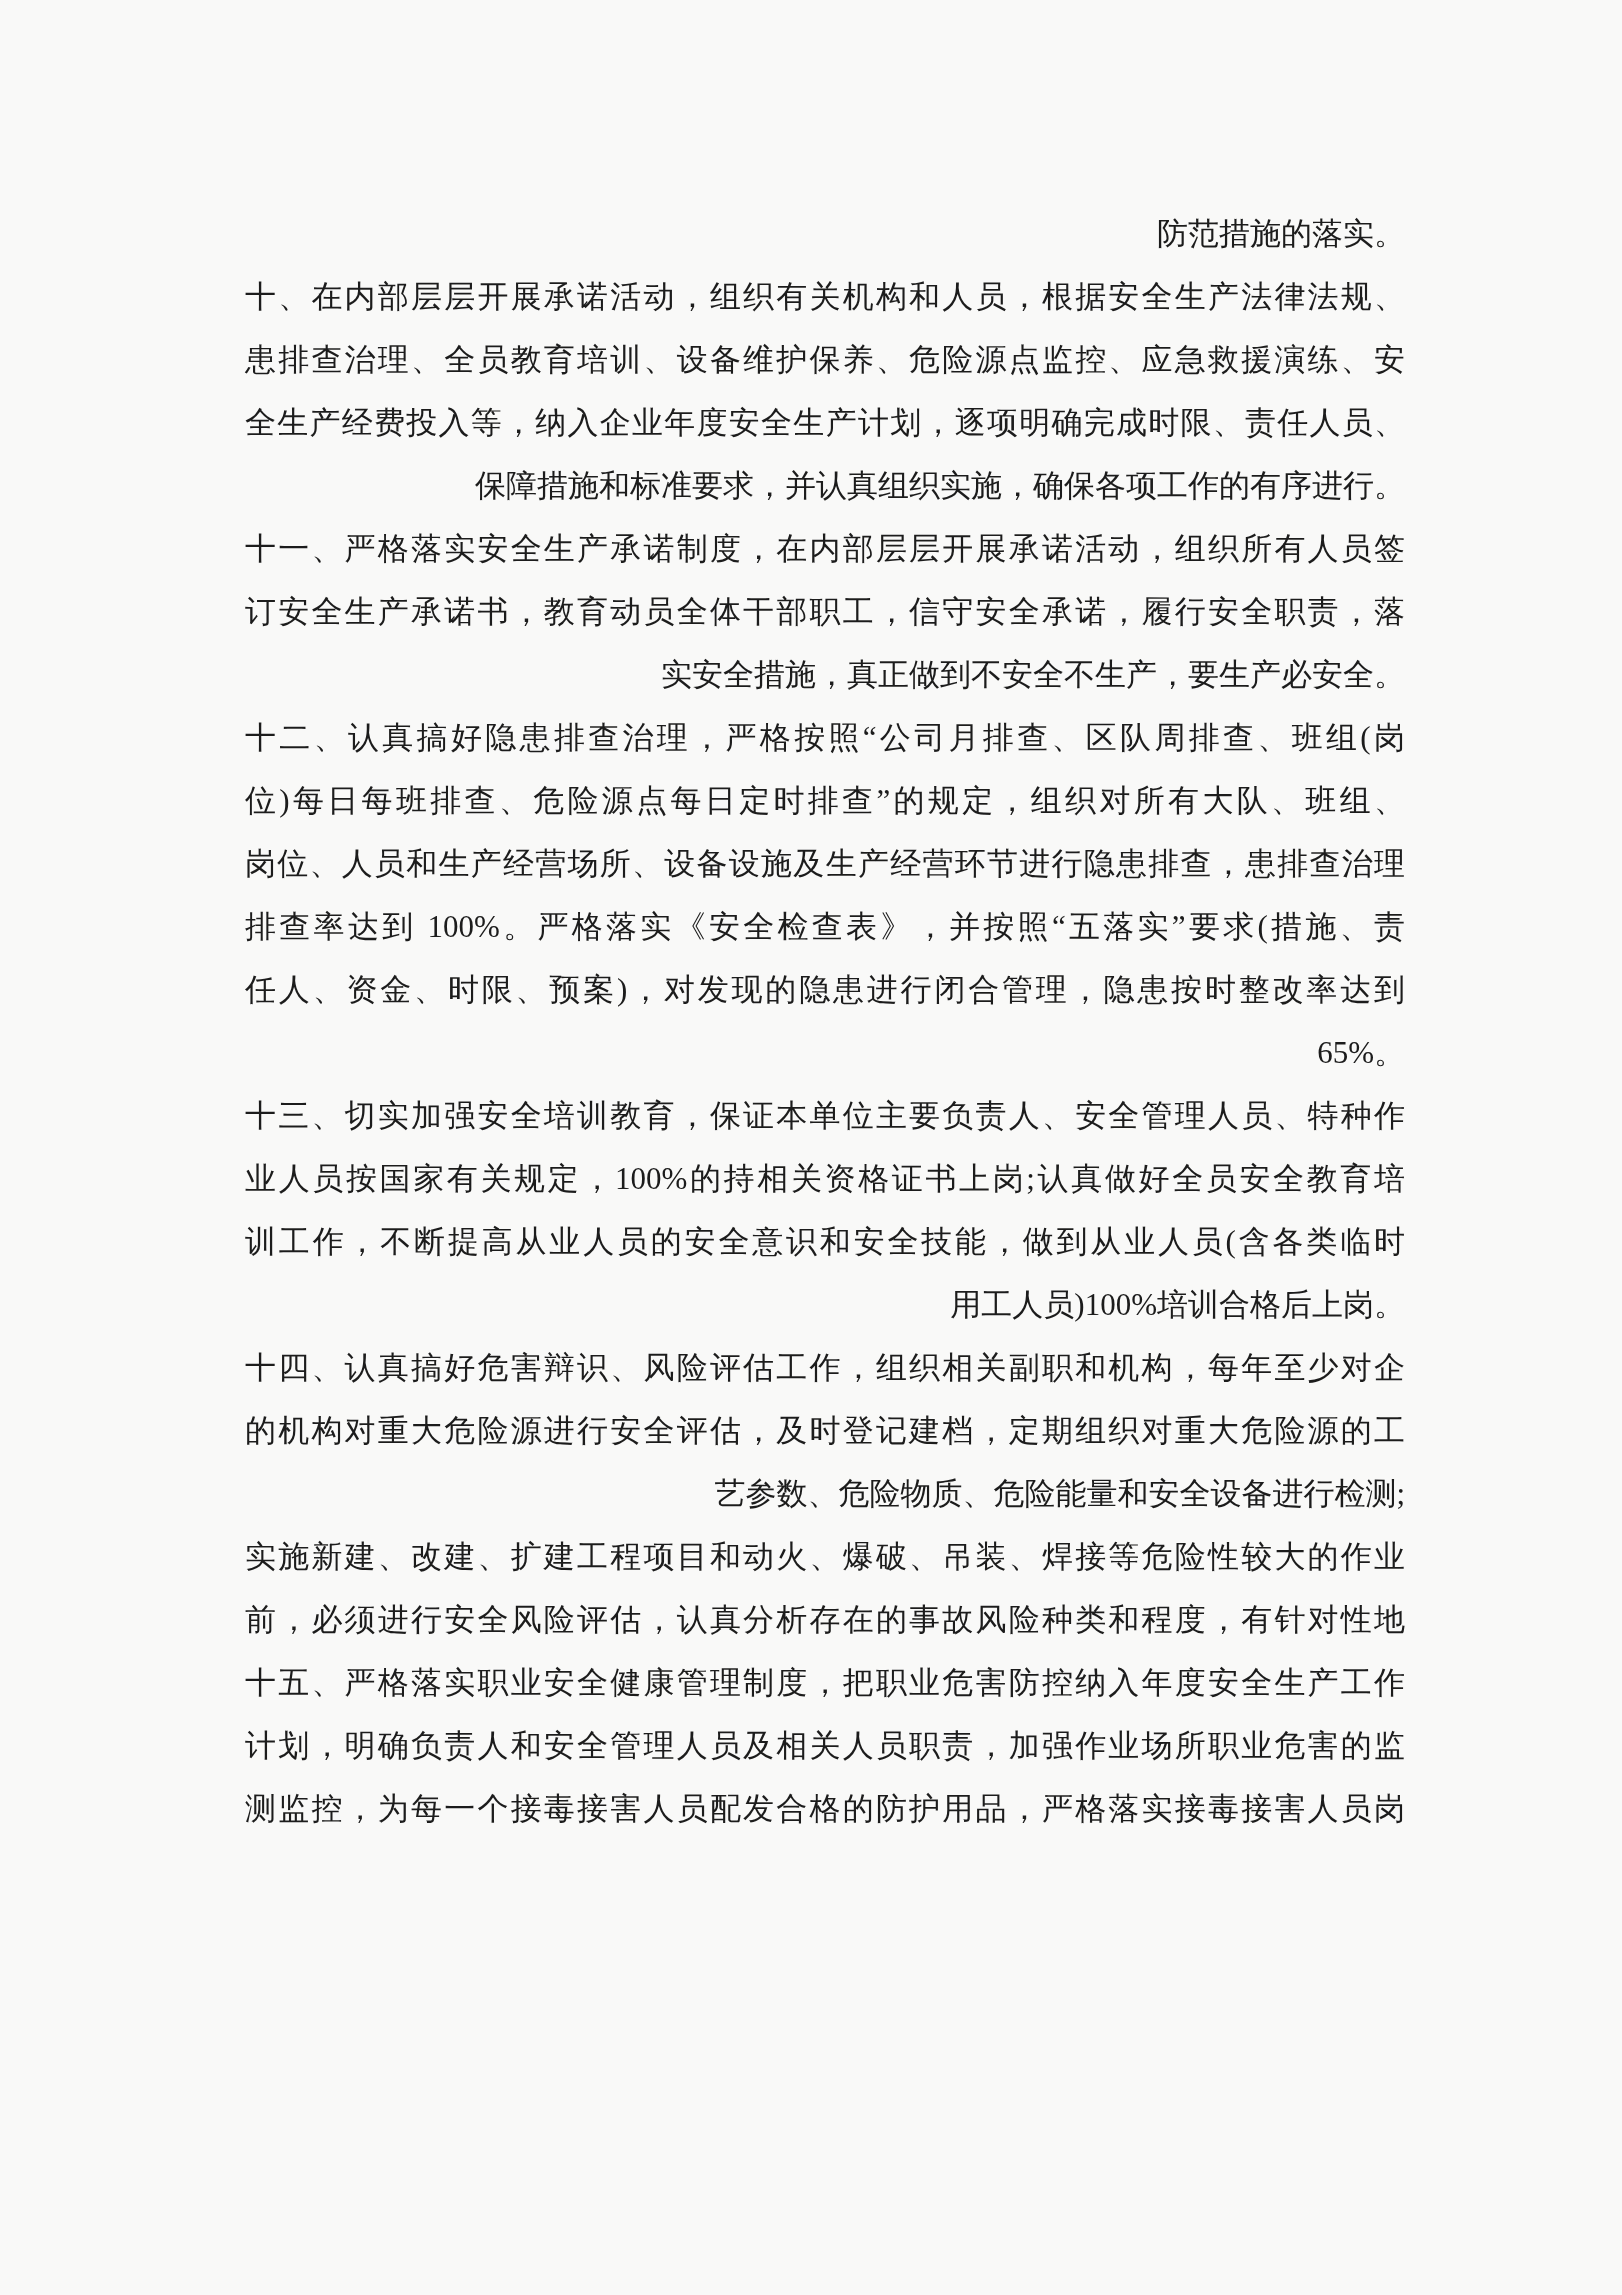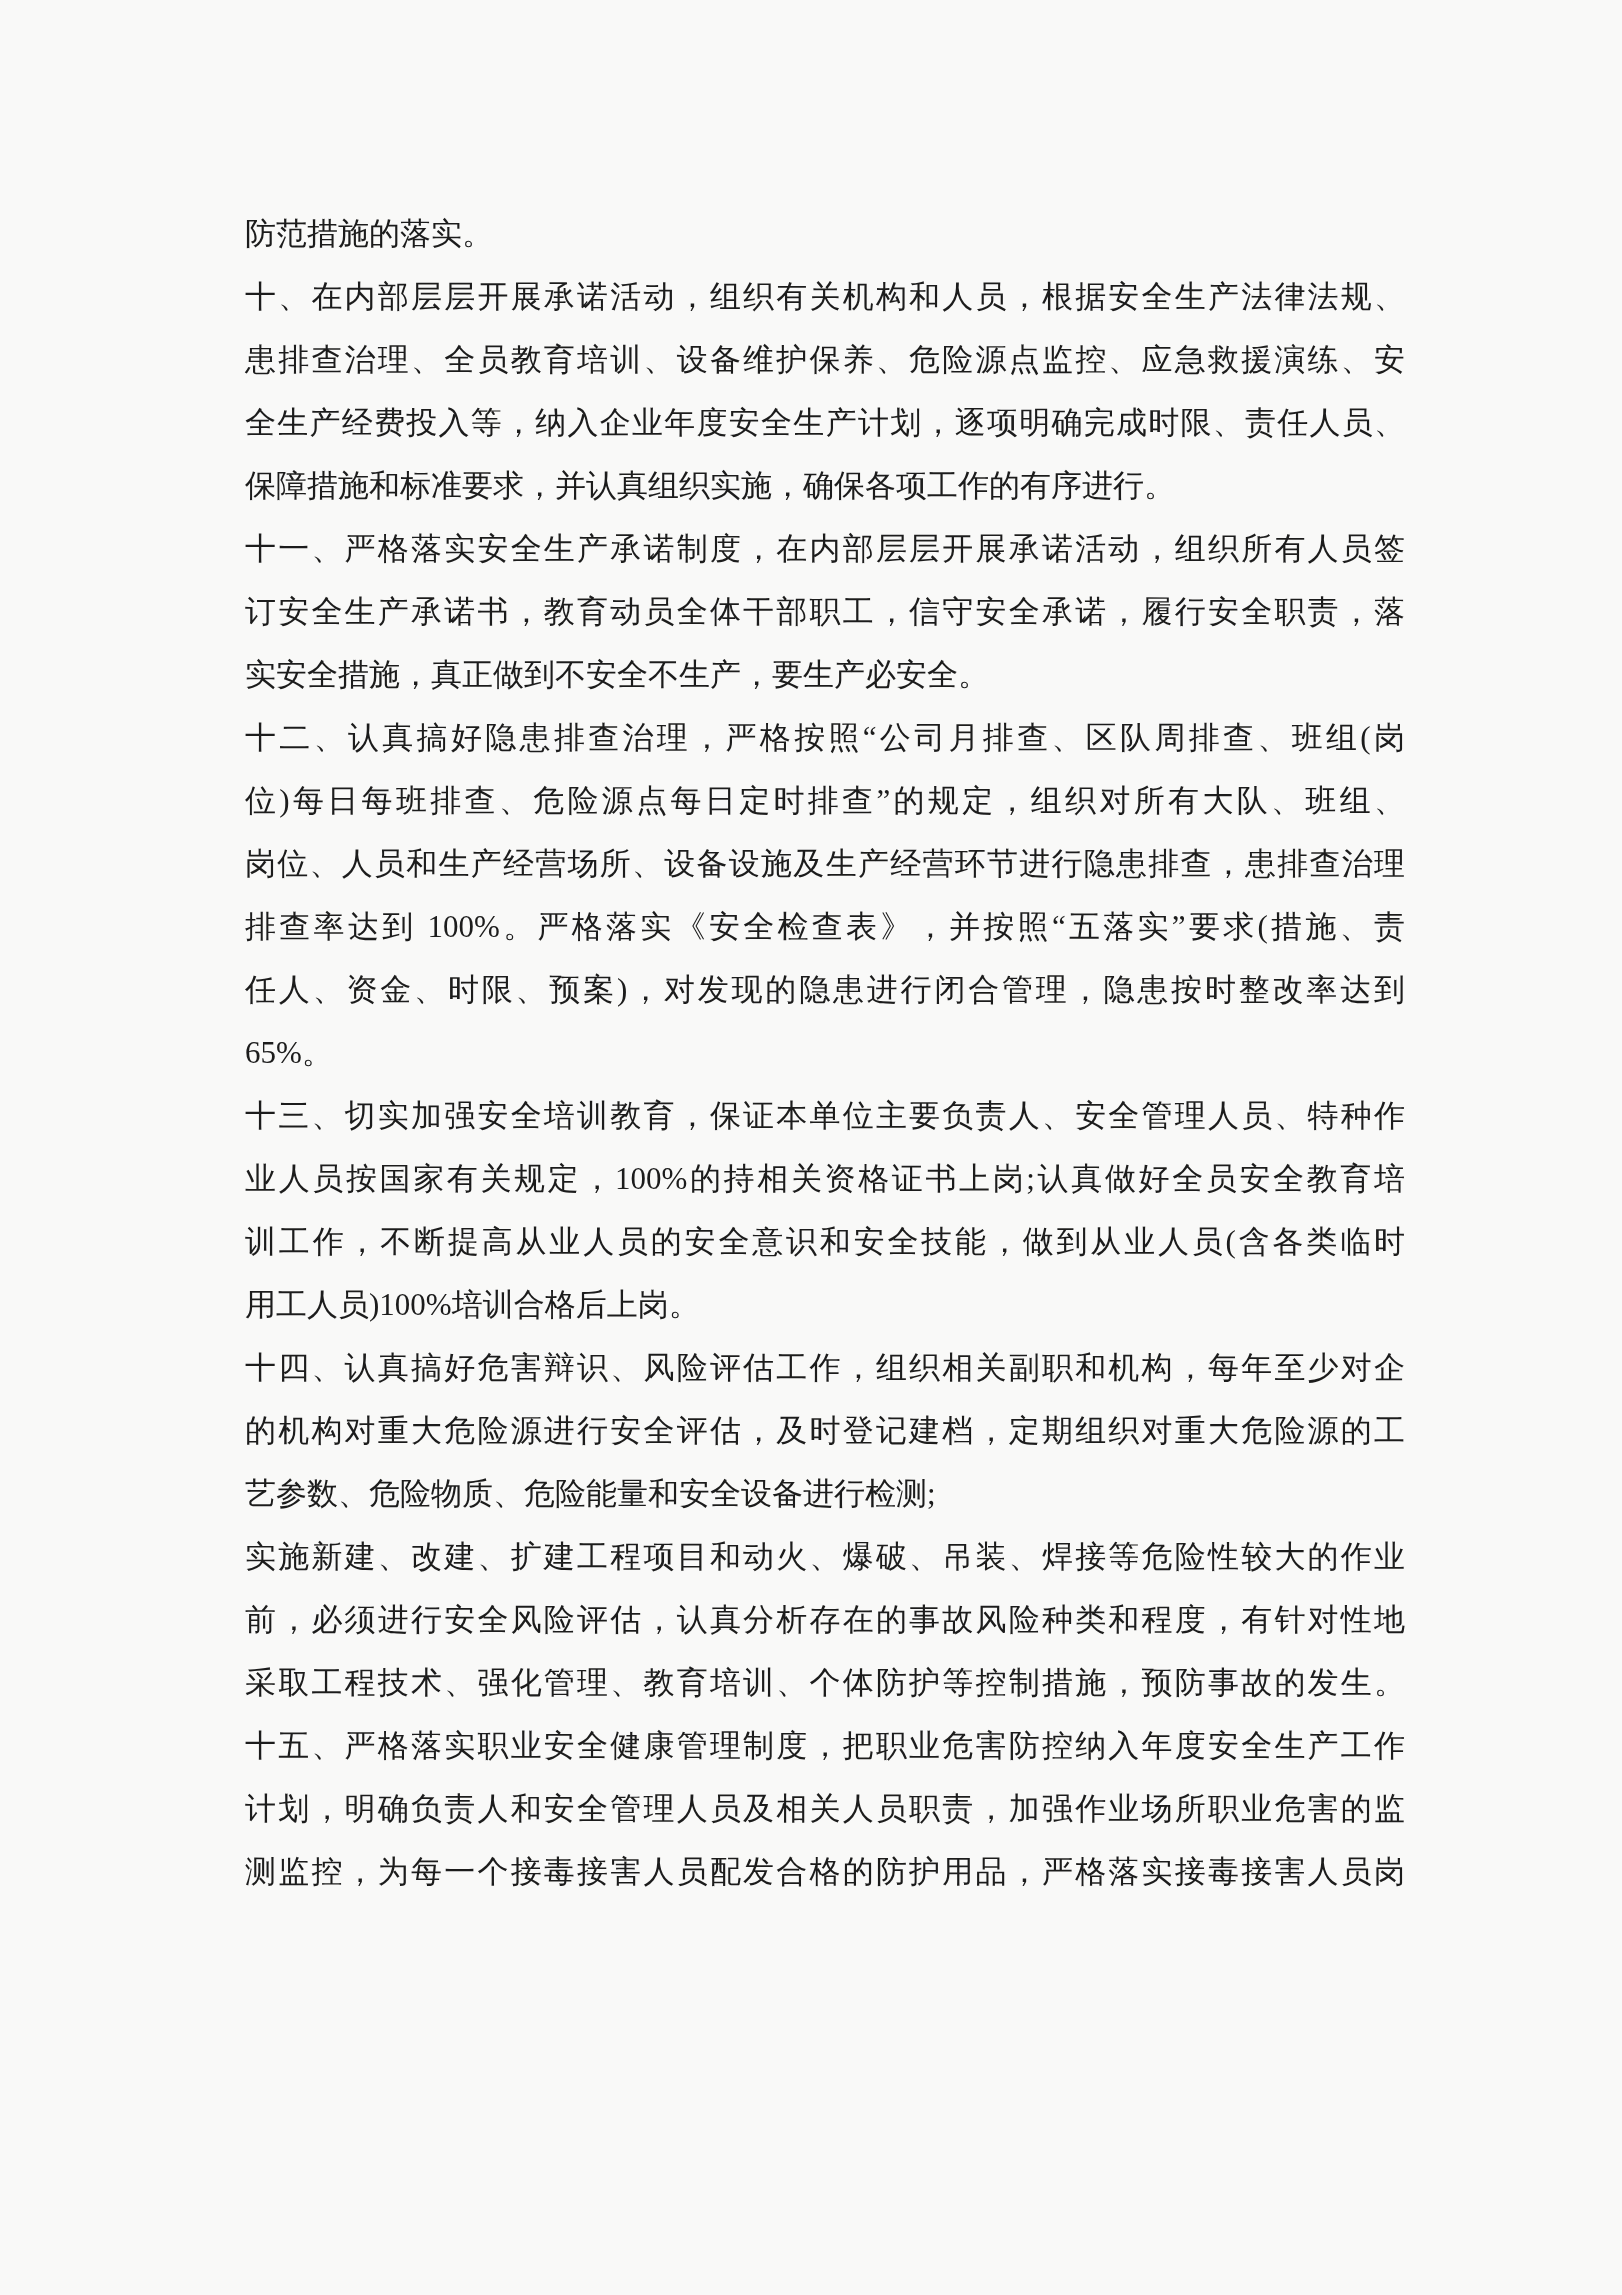--- a/index.html
+++ b/index.html
@@ -24,21 +24,21 @@
     top: 202px;
     width: 1160px;
     font-family: "Liberation Serif", "DejaVu Serif", serif;
     font-size: 31px;
     line-height: 63px;
     color: #1c1c1c;
     font-weight: 400;
   }
   .line {
     height: 63px;
-    text-align: left;
+    text-align: right;
     white-space: nowrap;
   }
   .line.fill {
     text-align: justify;
     text-align-last: justify;
     text-justify: inter-character;
   }
 </style>
 </head>
 <body>
@@ -61,19 +61,18 @@
     <div class="line">65%。</div>
     <div class="line fill">十三、切实加强安全培训教育，保证本单位主要负责人、安全管理人员、特种作</div>
     <div class="line fill">业人员按国家有关规定，100%的持相关资格证书上岗;认真做好全员安全教育培</div>
     <div class="line fill">训工作，不断提高从业人员的安全意识和安全技能，做到从业人员(含各类临时</div>
     <div class="line">用工人员)100%培训合格后上岗。</div>
     <div class="line fill">十四、认真搞好危害辩识、风险评估工作，组织相关副职和机构，每年至少对企</div>
     <div class="line fill">的机构对重大危险源进行安全评估，及时登记建档，定期组织对重大危险源的工</div>
     <div class="line">艺参数、危险物质、危险能量和安全设备进行检测;</div>
     <div class="line fill">实施新建、改建、扩建工程项目和动火、爆破、吊装、焊接等危险性较大的作业</div>
     <div class="line fill">前，必须进行安全风险评估，认真分析存在的事故风险种类和程度，有针对性地</div>
-    <div class="line fill">采取工程技术、强化管理、教育培训、个体防护等控制措施，预防事故的发生。</div>
     <div class="line fill">十五、严格落实职业安全健康管理制度，把职业危害防控纳入年度安全生产工作</div>
     <div class="line fill">计划，明确负责人和安全管理人员及相关人员职责，加强作业场所职业危害的监</div>
     <div class="line fill">测监控，为每一个接毒接害人员配发合格的防护用品，严格落实接毒接害人员岗</div>
   </div>
 </div>
 
 
 </body></html>

